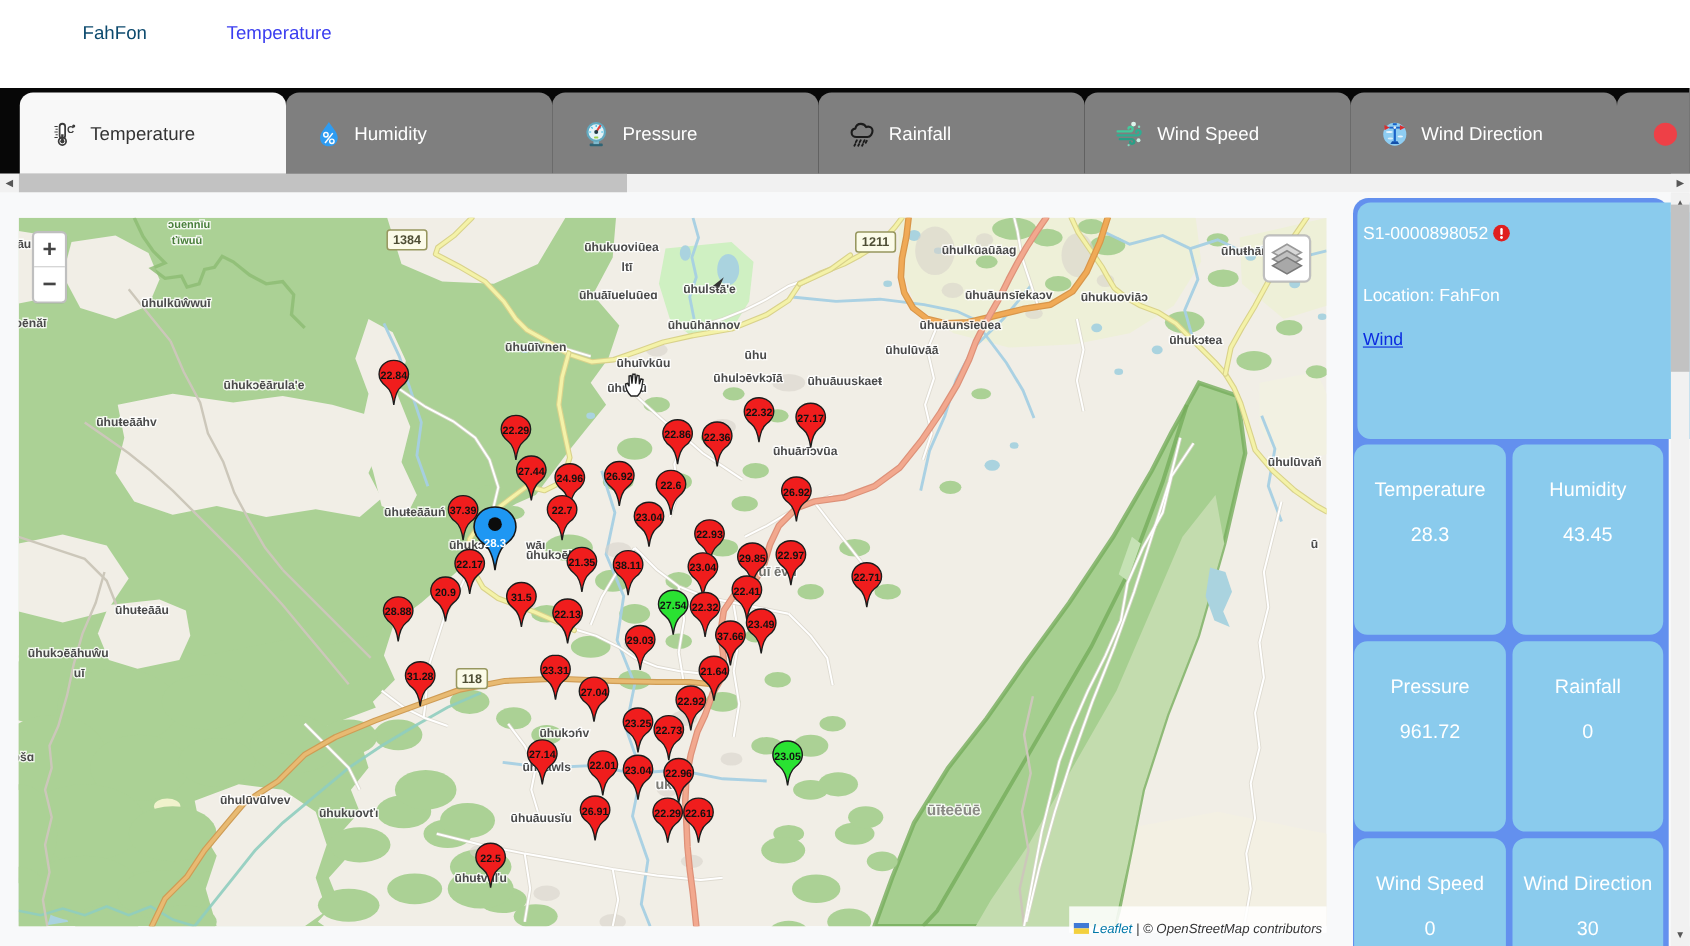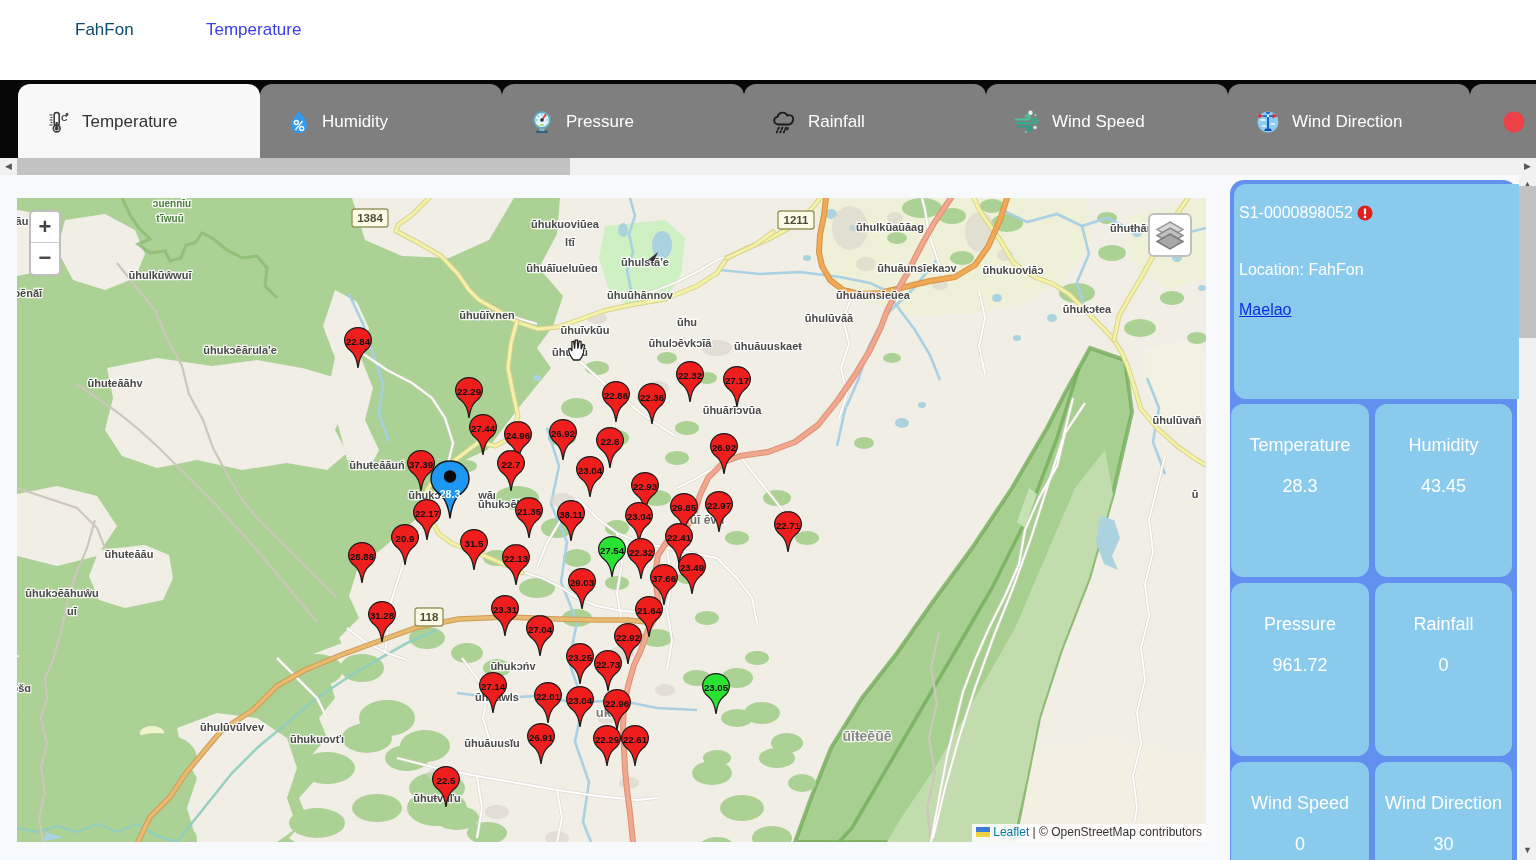--- a/index.html
+++ b/index.html
@@ -20,21 +20,21 @@
 .card { position:absolute; background:#8acbed; border-radius:12px; color:#fff; }
 #topcard { position:absolute; left:1234px; top:184px; width:326px; height:215px; background:#8acbed; border-radius:12px; color:#fff; font-size:16px; }
 .clab { position:absolute; top:31px; width:100%; text-align:center; font-size:18px; }
 .cval { position:absolute; top:72px; width:100%; text-align:center; font-size:18px; }
 #vscroll { position:absolute; left:1519px; top:175px; width:17px; height:685px; background:#f1f1f1; }
 #vthumb { position:absolute; left:0; top:11px; width:17px; height:152px; background:#c2c2c2; }
 #zoomctl { position:absolute; left:29px; top:210px; width:32px; height:66px; background:#fff; border:2px solid rgba(0,0,0,0.25); border-radius:5px; z-index:5; }
 #zoomctl .zb { width:100%; height:31px; text-align:center; font-size:22px; font-weight:bold; color:#444; line-height:30px; }
 #zoomctl .zb:first-child { border-bottom:1px solid #ccc; }
 #layersctl { position:absolute; left:1148px; top:213px; width:44px; height:44px; background:#fff; border:2px solid rgba(0,0,0,0.25); border-radius:6px; z-index:5; }
-#attrib { position:absolute; right:330px; top:824px; height:18px; background:rgba(255,255,255,0.85); font-size:12px; color:#333; white-space:nowrap; z-index:5; padding:0 4px; line-height:17px; }
+#attrib { position:absolute; right:330px; top:824px; height:18px; background:rgba(255,255,255,0.85); font-size:12px; color:#333; white-space:nowrap; z-index:5; padding:12px 4px; line-height:17px;font-style:italic; }
 #attrib a { color:#0078a8; text-decoration:none; }
 </style></head>
 <body>
 <div id="header">
   <a style="left:75px;color:#0c4a6e">FahFon</a>
   <a style="left:206px;color:#3a3df0">Temperature</a>
 </div>
 <div id="tabbar">
     <div class="tab active" style="left:18px">
       <svg width="24" height="24" viewBox="0 0 24 24">
@@ -653,21 +653,21 @@
 <div id="sidebar"></div>
 <div id="topcard">
   <div style="position:absolute;left:5px;top:20px">S1-0000898052
    <svg width="16" height="16" viewBox="0 0 16 16" style="vertical-align:-3px">
           <circle cx="8" cy="8" r="7.6" fill="#e01f1f"></circle>
           <rect x="6.9" y="3.2" width="2.2" height="6.4" rx="1.1" fill="#fff"></rect>
           <circle cx="8" cy="11.9" r="1.3" fill="#fff"></circle>
         </svg>
   </div>
   <div style="position:absolute;left:5px;top:77px">Location: FahFon</div>
-  <div style="position:absolute;left:5px;top:117px"><span style="color:#0b2be0;text-decoration:underline">Maelao</span></div>
+  <div style="position:absolute;left:5px;top:117px"><span style="color:#0b2be0;text-decoration:underline">Wind</span></div>
 </div>
 <div class="card" style="left:1231px;top:404px;width:138px;height:173px">
       <div class="clab">Temperature</div>
       <div class="cval">28.3</div>
     </div>
     <div class="card" style="left:1375px;top:404px;width:137px;height:173px">
       <div class="clab">Humidity</div>
       <div class="cval">43.45</div>
     </div>
     <div class="card" style="left:1231px;top:583px;width:138px;height:173px">

